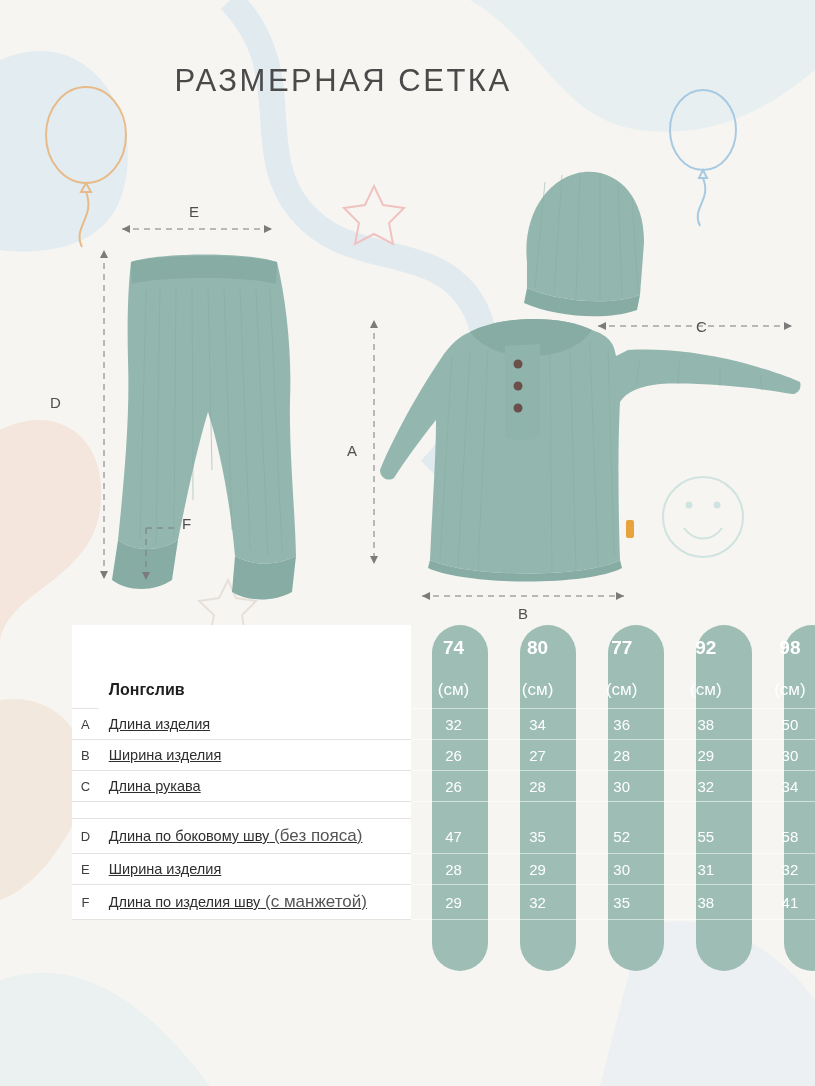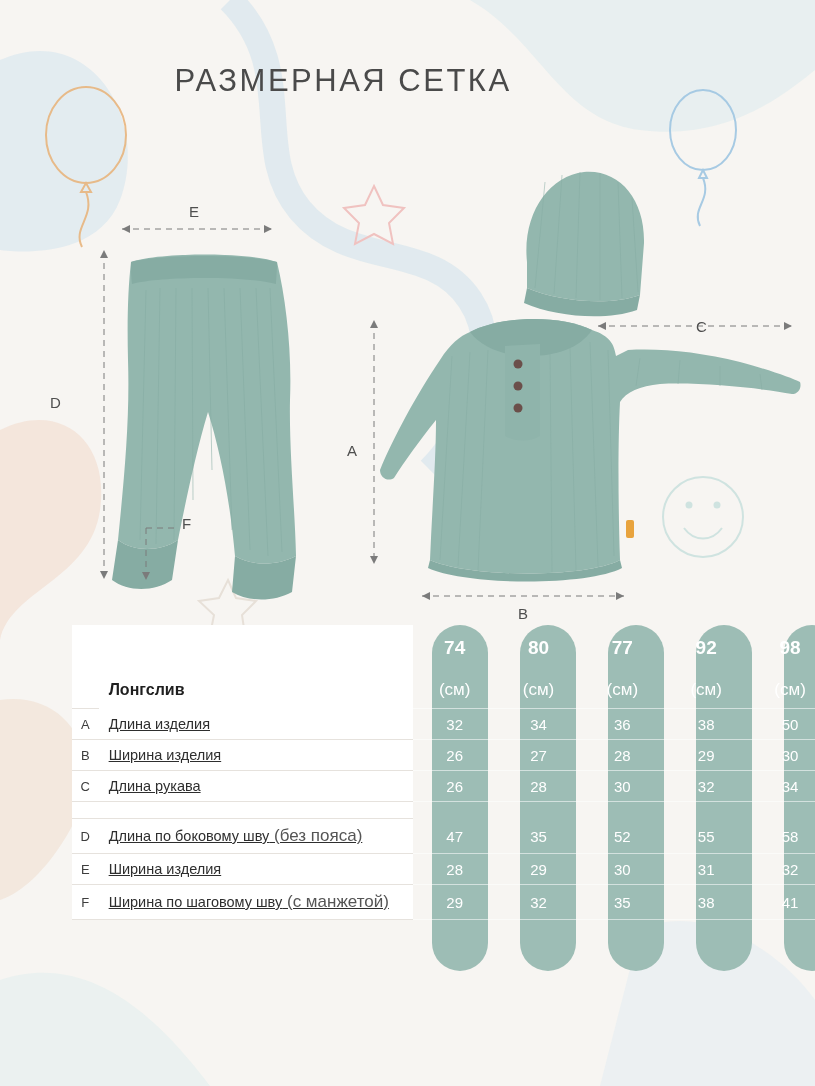--- a/index.html
+++ b/index.html
@@ -327,21 +327,21 @@
         <td class="letter-cell">E</td>
         <td class="name-cell"><span>Ширина изделия</span></td>
         <td class="val-cell">28</td>
         <td class="val-cell">29</td>
         <td class="val-cell">30</td>
         <td class="val-cell">31</td>
         <td class="val-cell">32</td>
       </tr>
       <tr>
         <td class="letter-cell">F</td>
-        <td class="name-cell"><span>Ширина по шаговому шву</span><span class="note"> (с манжетой)</span></td>
+        <td class="name-cell"><span>Длина по изделия шву</span><span class="note"> (с манжетой)</span></td>
         <td class="val-cell">29</td>
         <td class="val-cell">32</td>
         <td class="val-cell">35</td>
         <td class="val-cell">38</td>
         <td class="val-cell">41</td>
       </tr>
     </tbody>
       </table>
   </div>
 

